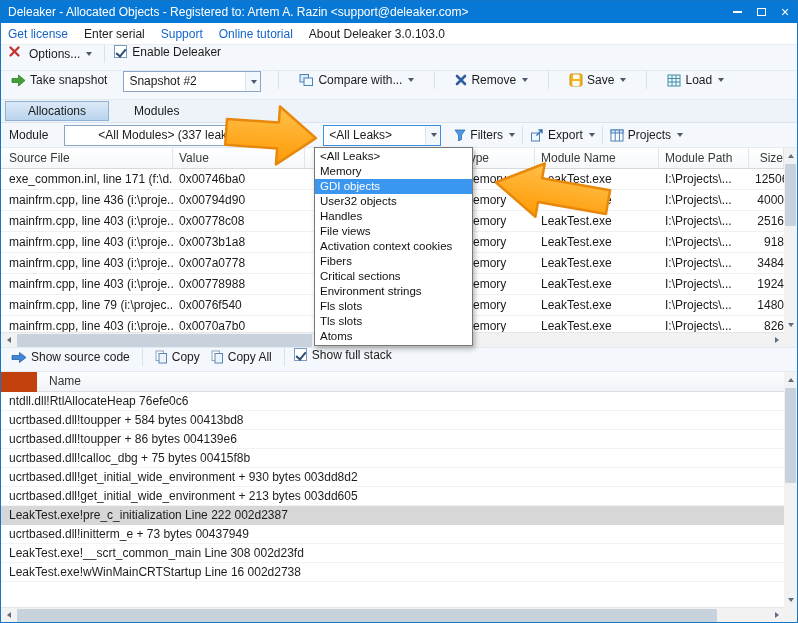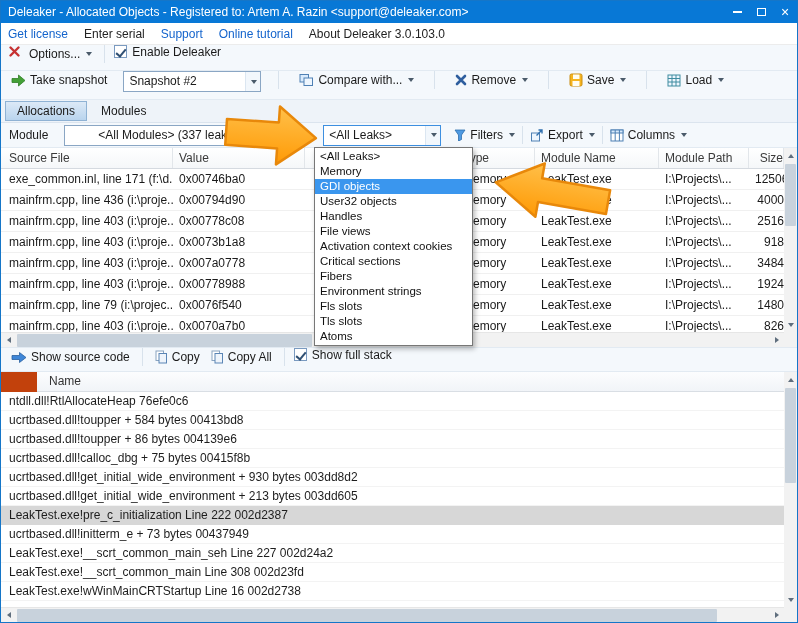--- a/index.html
+++ b/index.html
@@ -33,21 +33,21 @@
   .combo { background:#fff; border:1px solid #8aa6c4; height:21px; display:flex; align-items:stretch; }
   .combo .val { flex:1; padding:0 5px; line-height:19px; white-space:nowrap; overflow:hidden; }
   .combo .cbtn { width:15px; display:flex; align-items:center; justify-content:center; border-left:1px solid #dbe6f1; background:#f2f7fc; }
   .combo.focus { border-color:#3d8fe0; }
 
   .cb { width:13px; height:13px; border:1px solid #7a9ac0; background:#fff; position:relative; display:inline-block; flex:none; }
   .cb.checked::after { content:""; position:absolute; left:3px; top:0.5px; width:4px; height:8px; border-right:2px solid #2f4f73; border-bottom:2px solid #2f4f73; transform:rotate(40deg); }
 
   
   .tabsrow { position:absolute; left:0; top:99px; width:796px; height:23px; background:#eef3f9; border-bottom:1px solid #dbe4ee; display:flex; align-items:center; padding-left:4px; }
-  .tab { height:20px; padding:0 11px; display:flex; align-items:center; margin-right:2px; border:1px solid transparent; }
+  .tab { height:20px; padding:0 22px; display:flex; align-items:center; margin-right:2px; border:1px solid transparent; }
   .tab.active { background:linear-gradient(#dce9f7,#b9d4ee); border:1px solid #8fb2d4; }
 
   
   .filterrow { position:absolute; left:0; top:122px; width:796px; height:25px; background:#f4f8fc; border-bottom:1px solid #e2eaf2; display:flex; align-items:center; padding-left:8px; }
 
   
   .thead { position:absolute; left:0; top:147px; width:783px; height:21px; display:flex; padding-left:2px; background:linear-gradient(#ffffff,#f5f7f9); border-bottom:1px solid #d5dae0; }
   .th { border-right:1px solid #e2e6ea; padding:0 6px; line-height:20px; color:#3a3a3a; white-space:nowrap; overflow:hidden; }
   .tbody { position:absolute; left:0; top:168px; width:783px; height:163px; overflow:hidden; background:#fff; }
   .tr { display:flex; height:21px; line-height:21px; border-bottom:1px solid #f0f0f0; padding-left:2px; }
@@ -244,21 +244,21 @@
     </span>
     <span class="vsep"></span>
     <span class="tbtn">
       <span class="icon">
         <svg width="14" height="13" viewBox="0 0 14 13">
             <rect x="1" y="1" width="12" height="11" fill="#fff" stroke="#4e80b4"></rect>
             <rect x="1" y="1" width="12" height="3" fill="#d8eafc" stroke="#4e80b4"></rect>
             <path d="M5.2 1 V12 M9.4 1 V12" stroke="#4e80b4"></path>
           </svg>
       </span>
-      <span>Columns</span>
+      <span>Projects</span>
         <span class="tri-d"></span>
     </span>
   </div>
 
   <div class="thead">
     <div class="th c-src">Source File</div>
     <div class="th c-val">Value</div>
     <div class="th c-spacer"></div>
     <div class="th c-type">Type</div>
     <div class="th c-mod">Module Name</div>
@@ -416,21 +416,20 @@
       <div class="stack-row">ucrtbased.dll!calloc_dbg + 75 bytes 00415f8b</div>
 
       <div class="stack-row">ucrtbased.dll!get_initial_wide_environment + 930 bytes 003dd8d2</div>
 
       <div class="stack-row">ucrtbased.dll!get_initial_wide_environment + 213 bytes 003dd605</div>
 
       <div class="stack-row selected">LeakTest.exe!pre_c_initialization Line 222 002d2387</div>
 
       <div class="stack-row">ucrtbased.dll!initterm_e + 73 bytes 00437949</div>
 
-      <div class="stack-row">LeakTest.exe!__scrt_common_main_seh Line 227 002d24a2</div>
 
       <div class="stack-row">LeakTest.exe!__scrt_common_main Line 308 002d23fd</div>
 
       <div class="stack-row">LeakTest.exe!wWinMainCRTStartup Line 16 002d2738</div>
 
   </div>
 
   <div class="scroll vscroll vs-stack">
     <span class="sb-btn" style="top:0;">
         <span class="tri-u"></span>
@@ -461,23 +460,23 @@
       <div class="dd-item selected">GDI objects</div>
 
       <div class="dd-item">User32 objects</div>
 
       <div class="dd-item">Handles</div>
 
       <div class="dd-item">File views</div>
 
       <div class="dd-item">Activation context cookies</div>
 
+      <div class="dd-item">Fibers</div>
+
       <div class="dd-item">Critical sections</div>
-
-      <div class="dd-item">Fibers</div>
 
       <div class="dd-item">Environment strings</div>
 
       <div class="dd-item">Fls slots</div>
 
       <div class="dd-item">Tls slots</div>
 
       <div class="dd-item">Atoms</div>
 
   </div>

